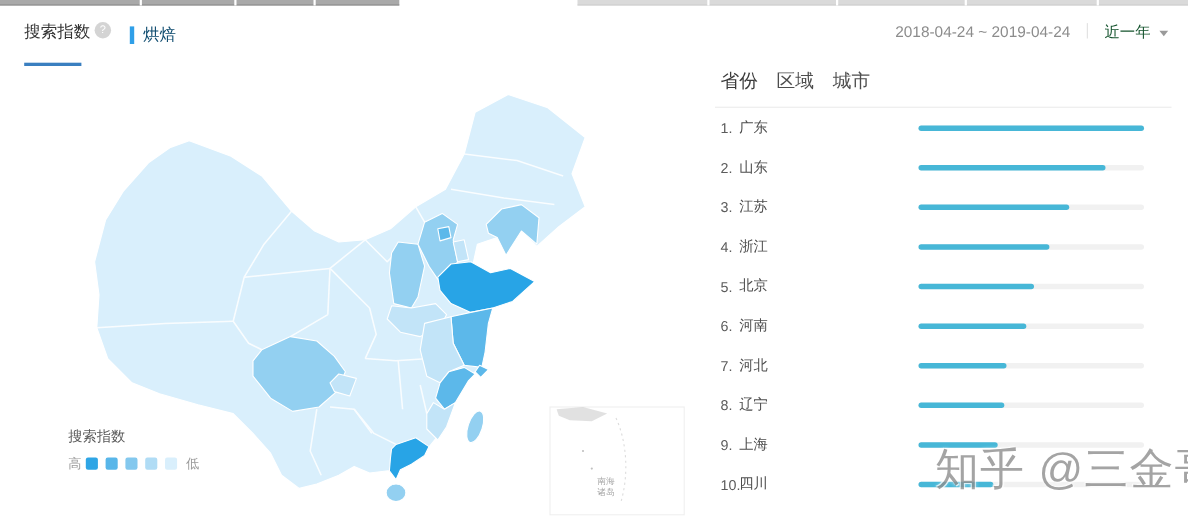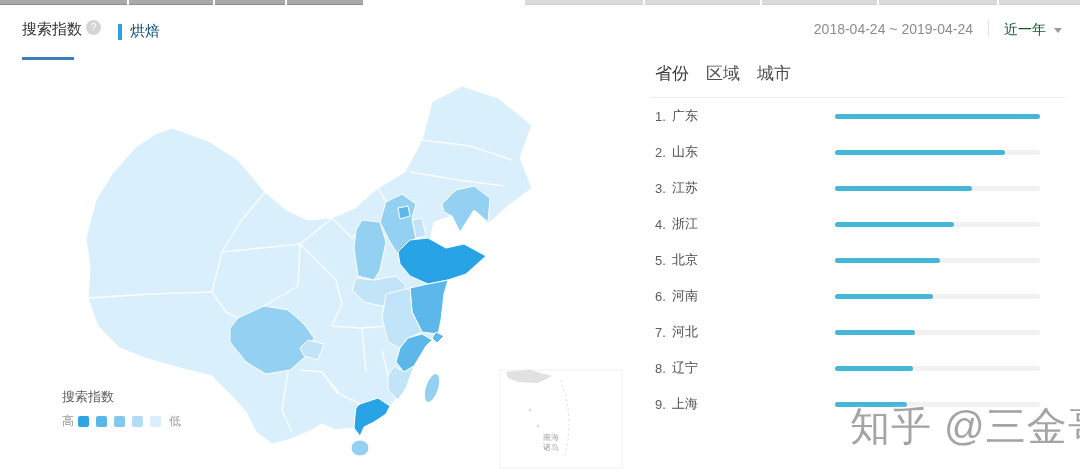--- a/index.html
+++ b/index.html
@@ -229,16 +229,23 @@
   </div>
 
   <div class="rrow">
     <span class="rank">9.</span>
     <span class="rname">上海</span>
     <div class="track" style="background: rgb(241, 241, 241);">
       <div class="fill" style="width: 35%; background: rgb(71, 183, 215);"></div>
     </div>
   </div>
 
+  <div class="rrow">
+    <span class="rank">10.</span>
+    <span class="rname">四川</span>
+    <div class="track" style="background: rgb(241, 241, 241);">
+      <div class="fill" style="width: 33%; background: rgb(71, 183, 215);"></div>
+    </div>
+  </div>
 </div>
 </div>
 
 <div class="wm">知乎 @三金哥</div>
 
 </body></html>

